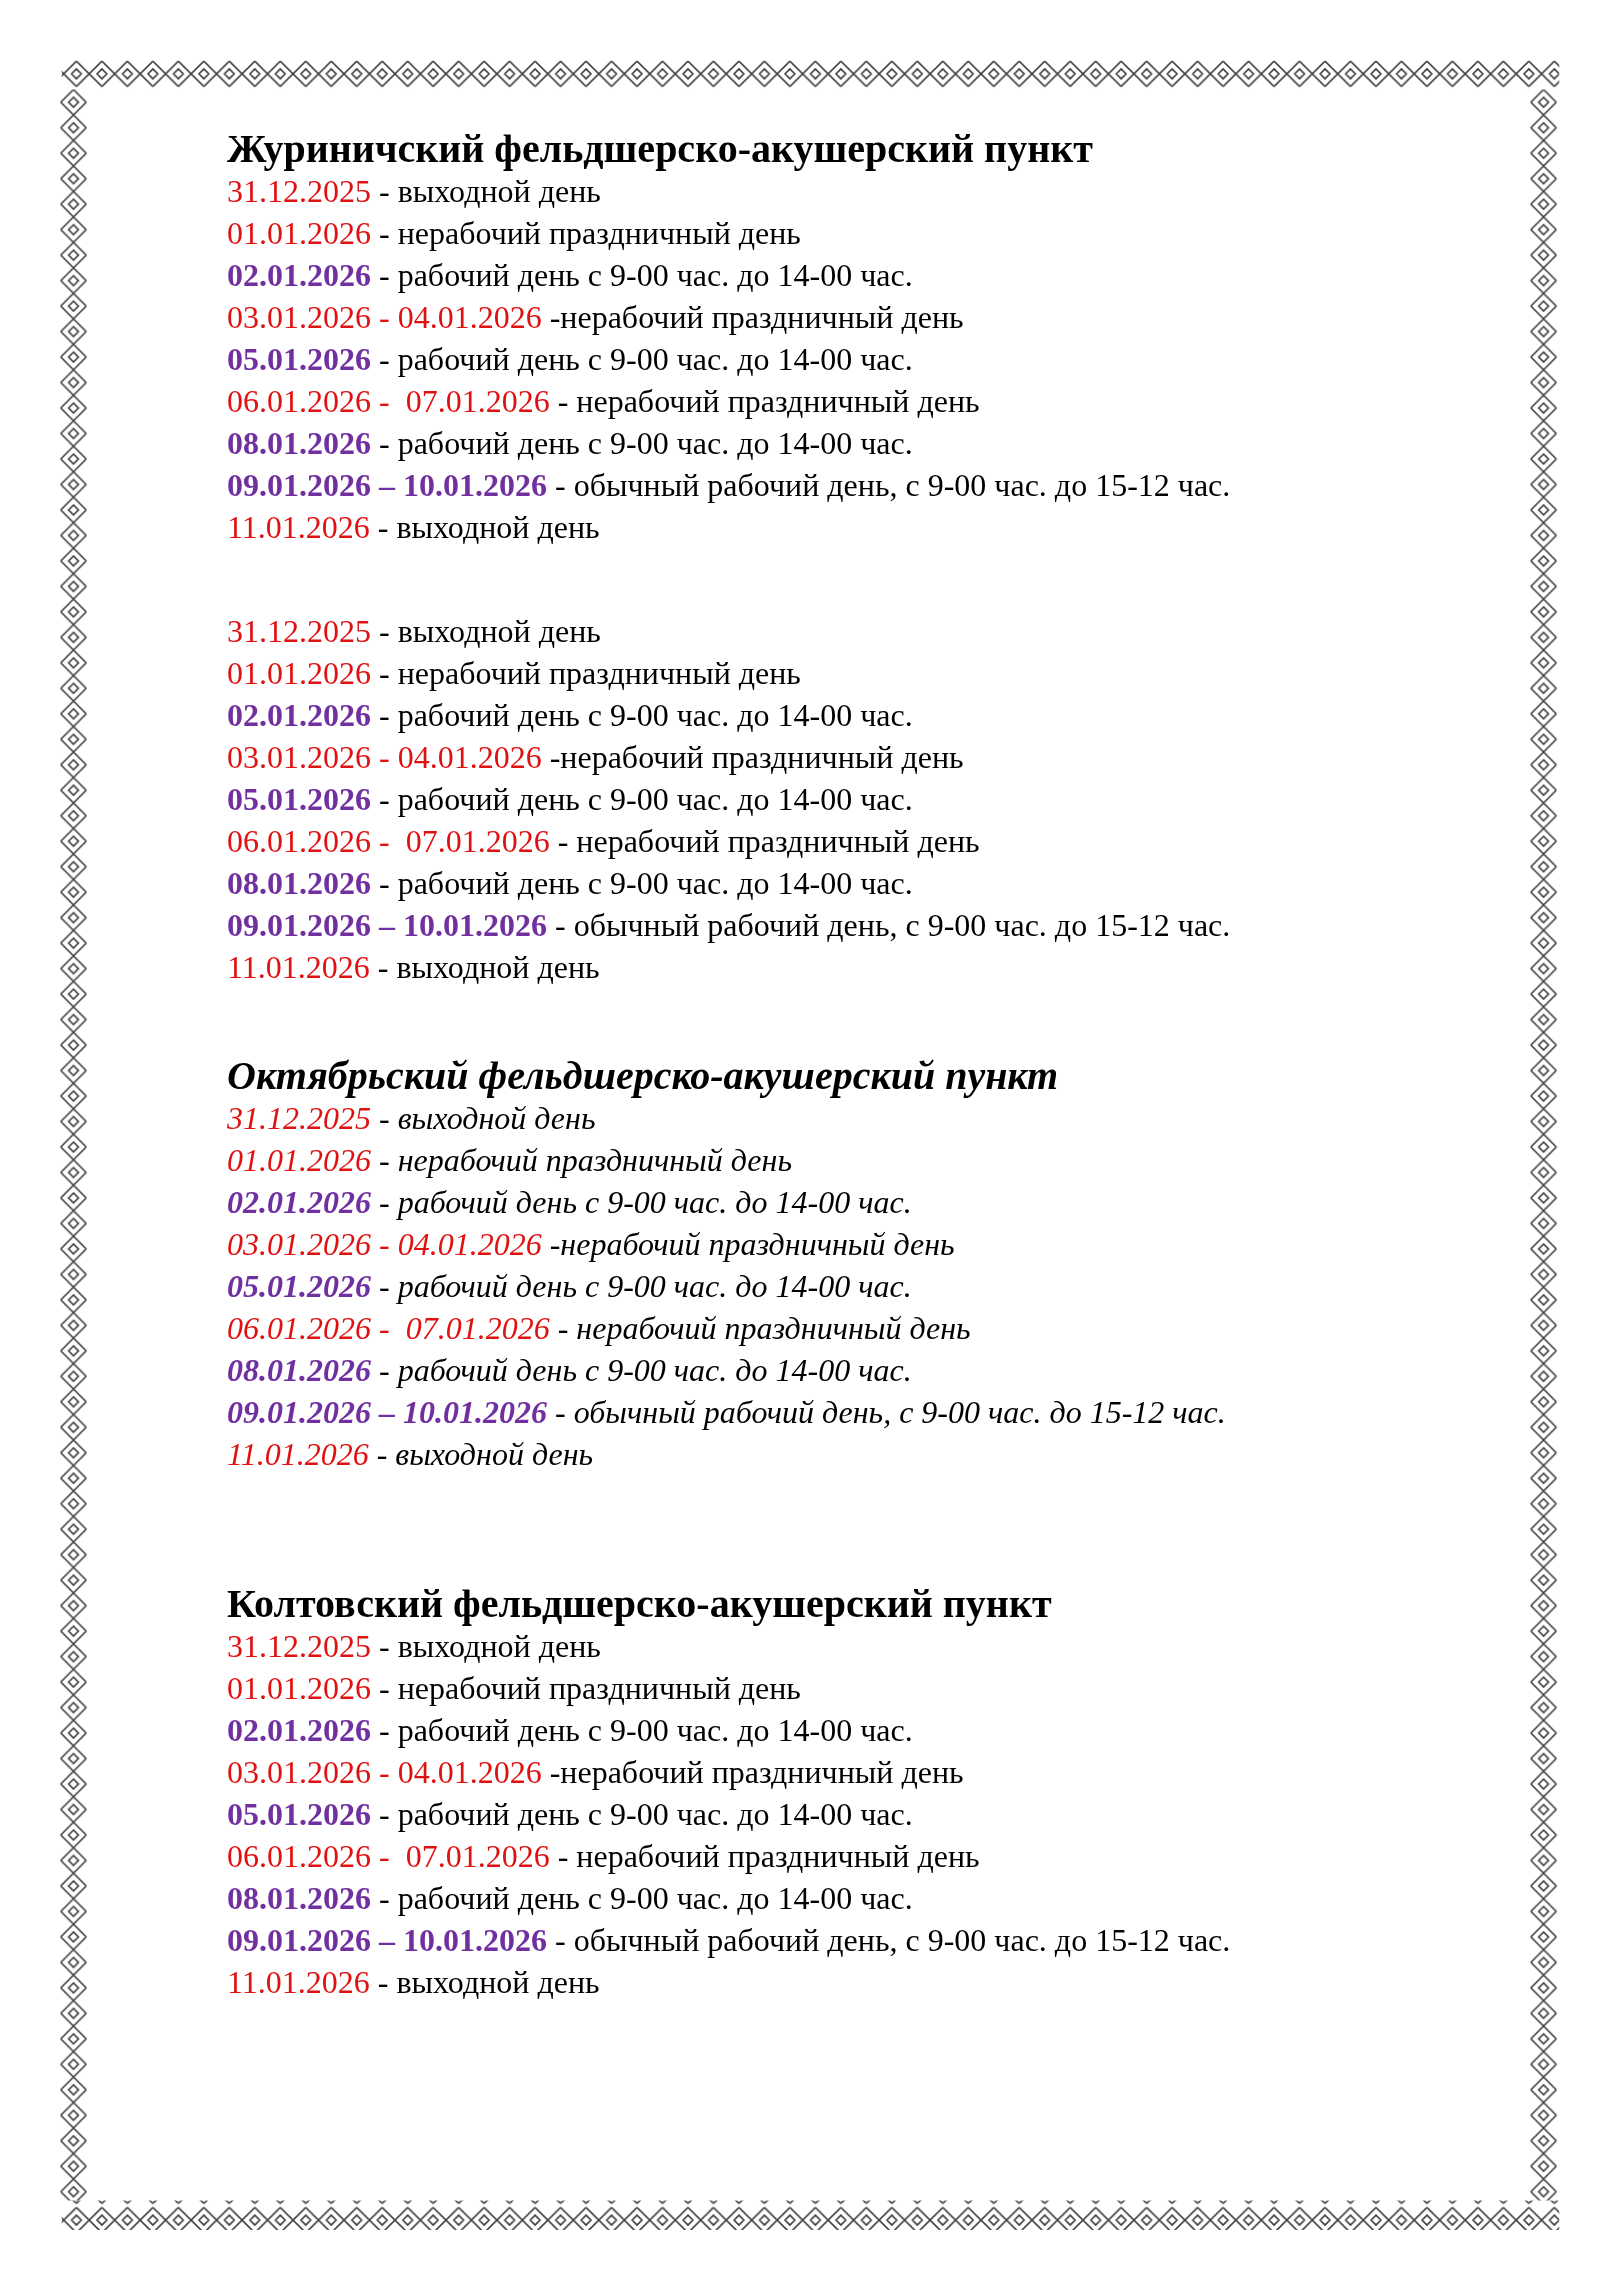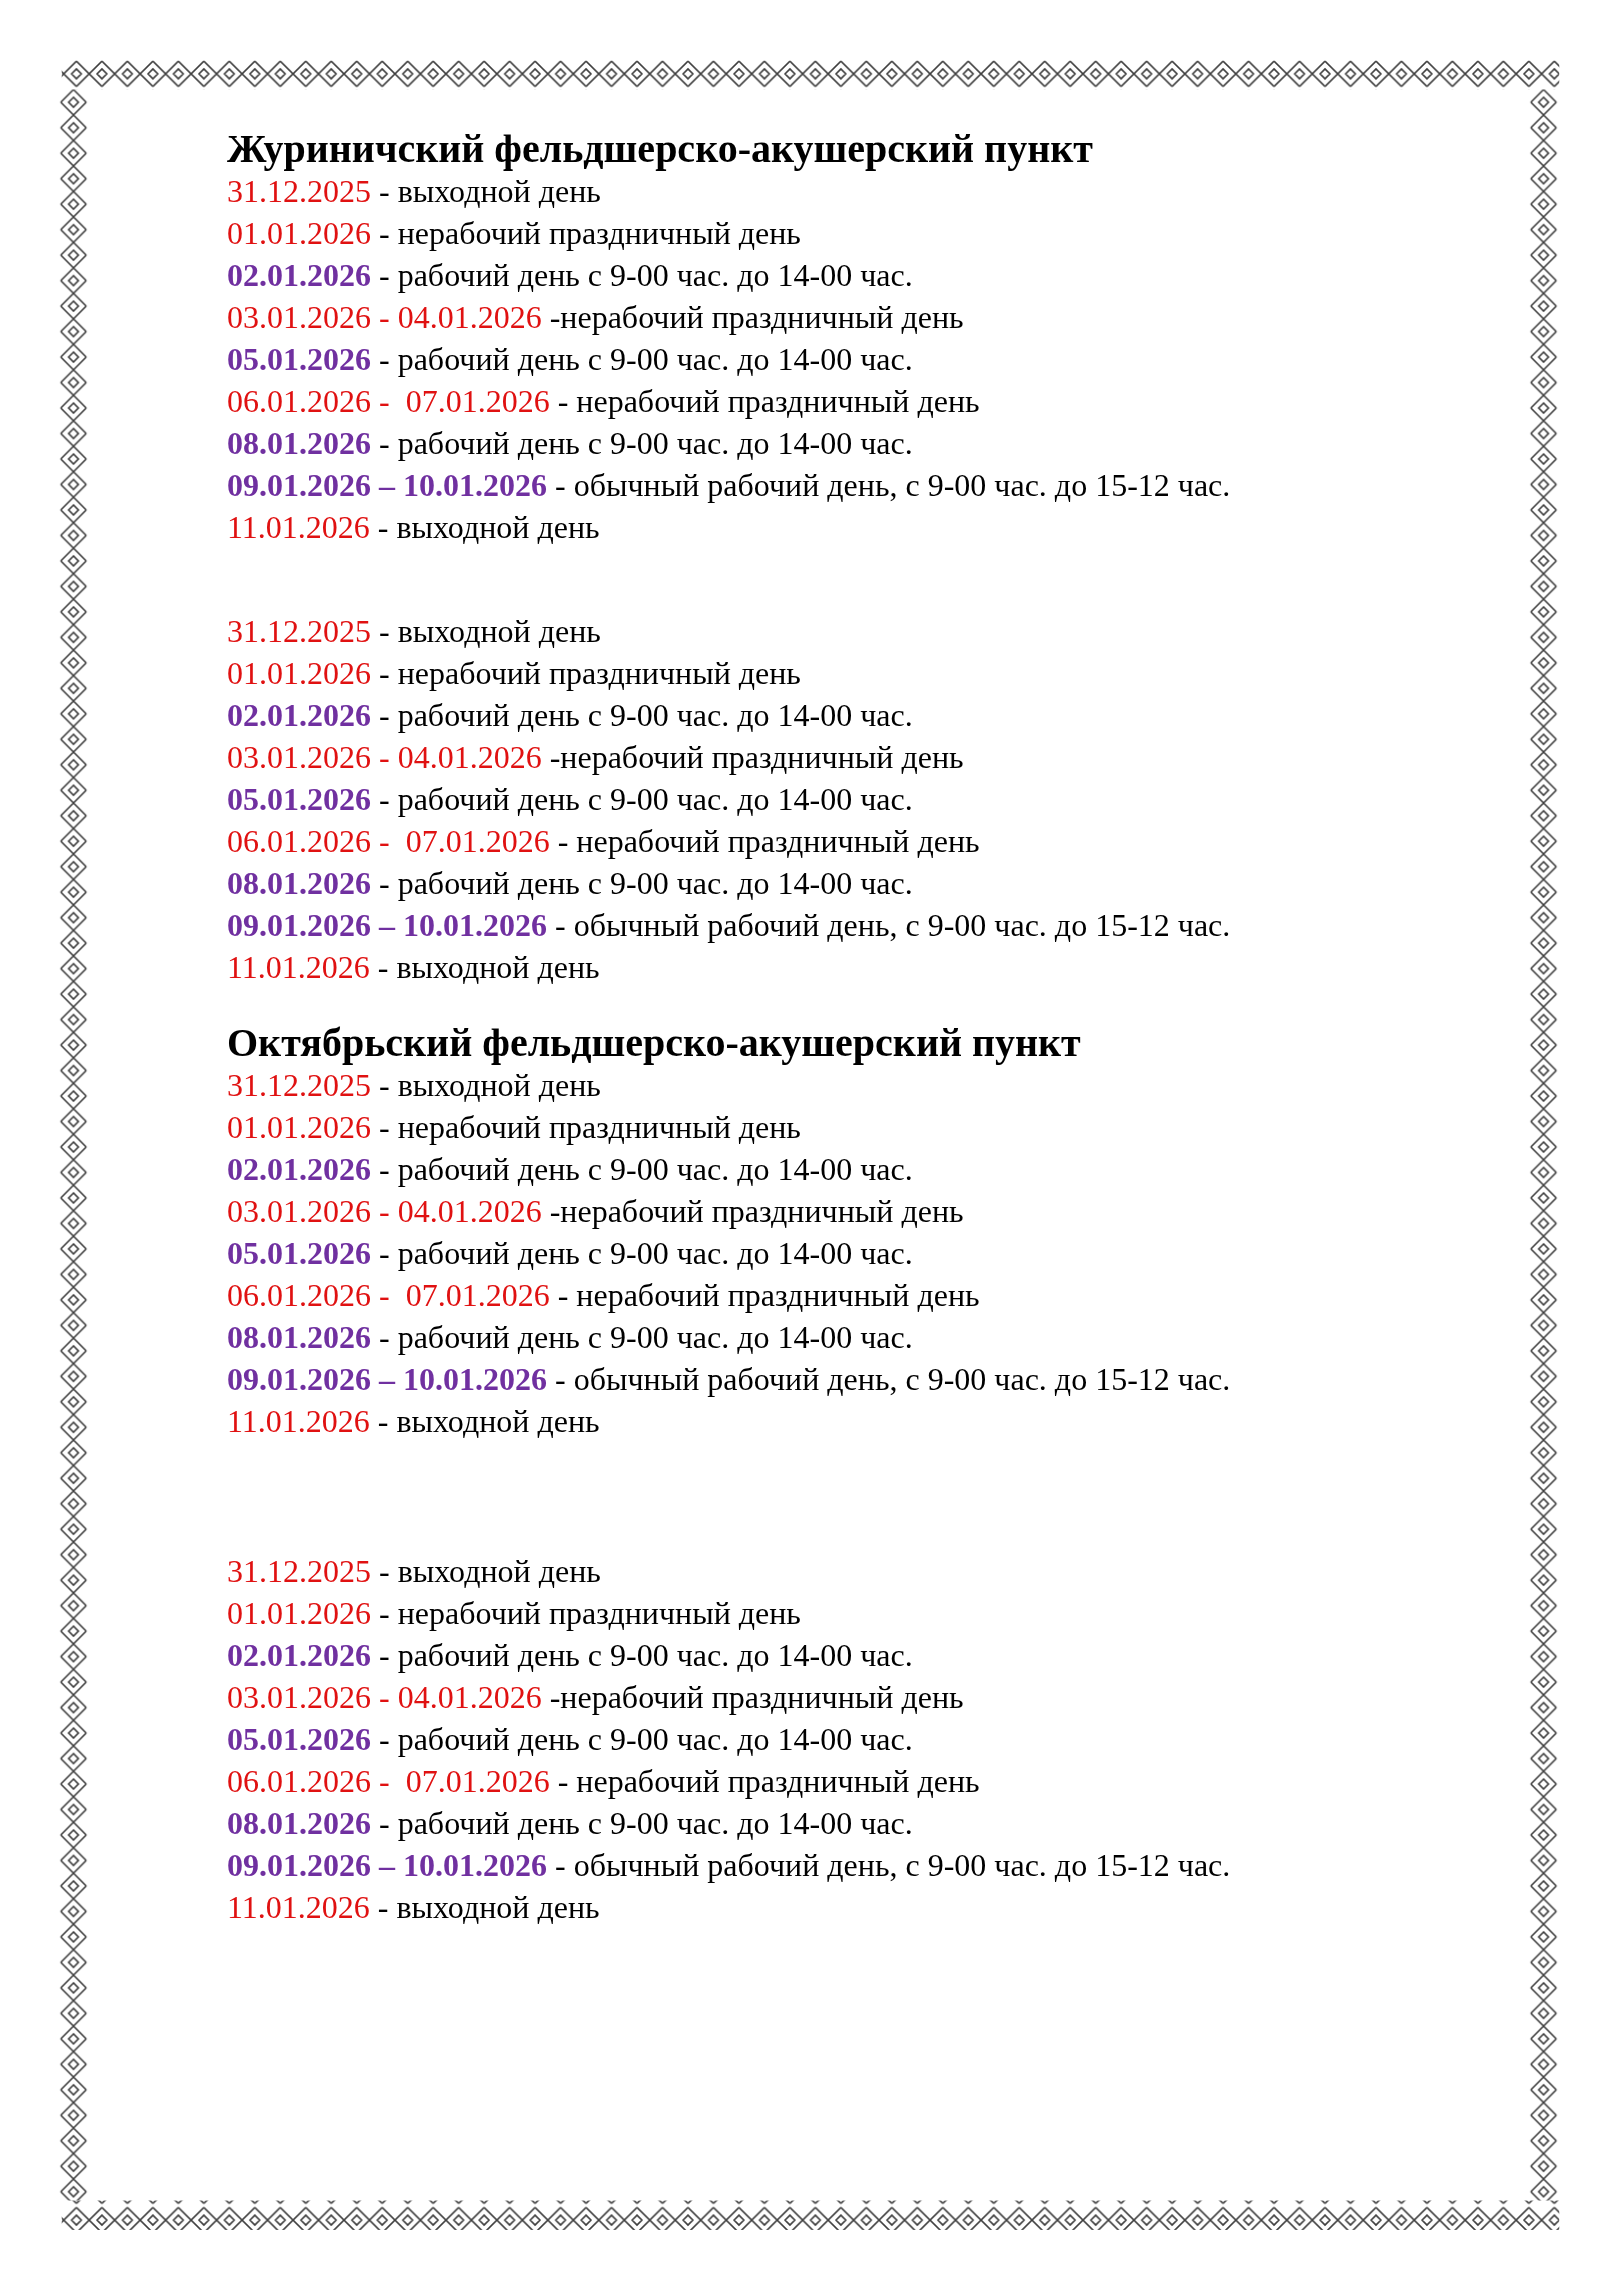--- a/index.html
+++ b/index.html
@@ -67,33 +67,34 @@
       <div class="line"><span class="seg-red">31.12.2025</span><span class="seg-black"> - выходной день</span></div>
       <div class="line"><span class="seg-red">01.01.2026</span><span class="seg-black"> - нерабочий праздничный день</span></div>
       <div class="line"><span class="seg-purple">02.01.2026</span><span class="seg-black"> - рабочий день с 9-00 час. до 14-00 час.</span></div>
       <div class="line"><span class="seg-red">03.01.2026 - 04.01.2026</span><span class="seg-black"> -нерабочий праздничный день</span></div>
       <div class="line"><span class="seg-purple">05.01.2026</span><span class="seg-black"> - рабочий день с 9-00 час. до 14-00 час.</span></div>
       <div class="line"><span class="seg-red">06.01.2026 -  07.01.2026</span><span class="seg-black"> - нерабочий праздничный день</span></div>
       <div class="line"><span class="seg-purple">08.01.2026</span><span class="seg-black"> - рабочий день с 9-00 час. до 14-00 час.</span></div>
       <div class="line"><span class="seg-purple">09.01.2026 – 10.01.2026</span><span class="seg-black"> - обычный рабочий день, с 9-00 час. до 15-12 час.</span></div>
       <div class="line"><span class="seg-red">11.01.2026</span><span class="seg-black"> - выходной день</span></div>
     </div>
-    <div class="section" style="margin-top: 34px;">
+    <div class="section" style="margin-top: 67px; font-style: italic;">
       <div class="section-title">Октябрьский фельдшерско-акушерский пункт</div>
       <div class="line"><span class="seg-red">31.12.2025</span><span class="seg-black"> - выходной день</span></div>
       <div class="line"><span class="seg-red">01.01.2026</span><span class="seg-black"> - нерабочий праздничный день</span></div>
       <div class="line"><span class="seg-purple">02.01.2026</span><span class="seg-black"> - рабочий день с 9-00 час. до 14-00 час.</span></div>
       <div class="line"><span class="seg-red">03.01.2026 - 04.01.2026</span><span class="seg-black"> -нерабочий праздничный день</span></div>
       <div class="line"><span class="seg-purple">05.01.2026</span><span class="seg-black"> - рабочий день с 9-00 час. до 14-00 час.</span></div>
       <div class="line"><span class="seg-red">06.01.2026 -  07.01.2026</span><span class="seg-black"> - нерабочий праздничный день</span></div>
       <div class="line"><span class="seg-purple">08.01.2026</span><span class="seg-black"> - рабочий день с 9-00 час. до 14-00 час.</span></div>
       <div class="line"><span class="seg-purple">09.01.2026 – 10.01.2026</span><span class="seg-black"> - обычный рабочий день, с 9-00 час. до 15-12 час.</span></div>
       <div class="line"><span class="seg-red">11.01.2026</span><span class="seg-black"> - выходной день</span></div>
     </div>
     <div class="section" style="margin-top: 108px;">
+      <div class="section-title">Колтовский фельдшерско-акушерский пункт</div>
       <div class="line"><span class="seg-red">31.12.2025</span><span class="seg-black"> - выходной день</span></div>
       <div class="line"><span class="seg-red">01.01.2026</span><span class="seg-black"> - нерабочий праздничный день</span></div>
       <div class="line"><span class="seg-purple">02.01.2026</span><span class="seg-black"> - рабочий день с 9-00 час. до 14-00 час.</span></div>
       <div class="line"><span class="seg-red">03.01.2026 - 04.01.2026</span><span class="seg-black"> -нерабочий праздничный день</span></div>
       <div class="line"><span class="seg-purple">05.01.2026</span><span class="seg-black"> - рабочий день с 9-00 час. до 14-00 час.</span></div>
       <div class="line"><span class="seg-red">06.01.2026 -  07.01.2026</span><span class="seg-black"> - нерабочий праздничный день</span></div>
       <div class="line"><span class="seg-purple">08.01.2026</span><span class="seg-black"> - рабочий день с 9-00 час. до 14-00 час.</span></div>
       <div class="line"><span class="seg-purple">09.01.2026 – 10.01.2026</span><span class="seg-black"> - обычный рабочий день, с 9-00 час. до 15-12 час.</span></div>
       <div class="line"><span class="seg-red">11.01.2026</span><span class="seg-black"> - выходной день</span></div>
     </div>

